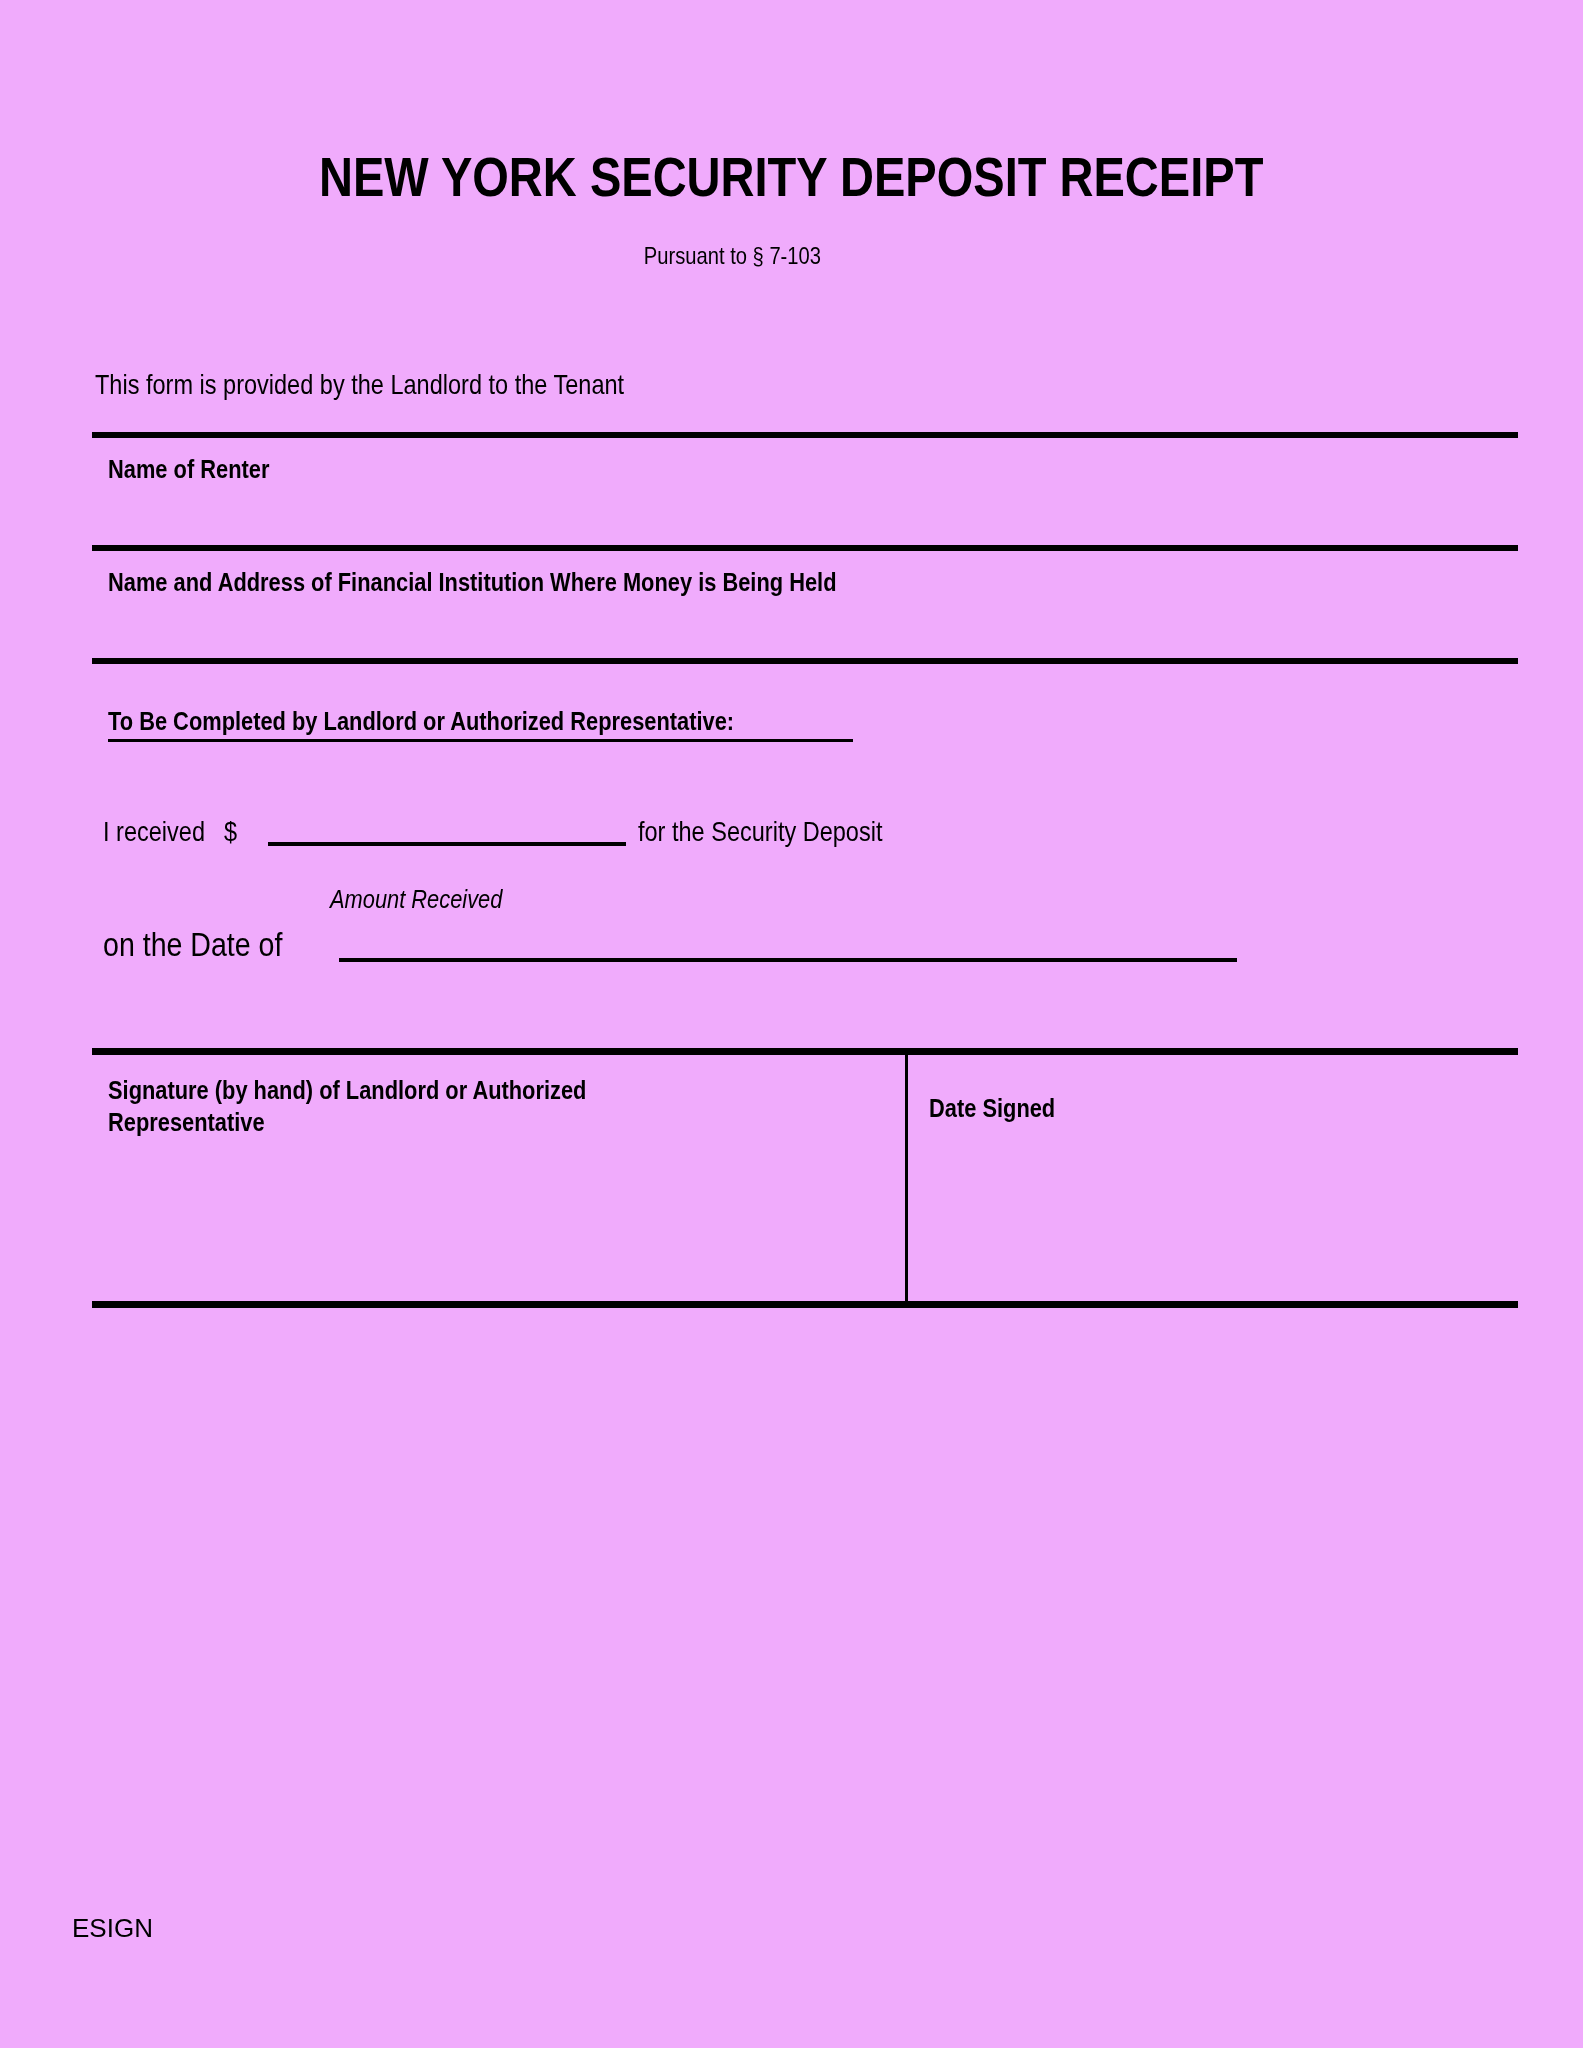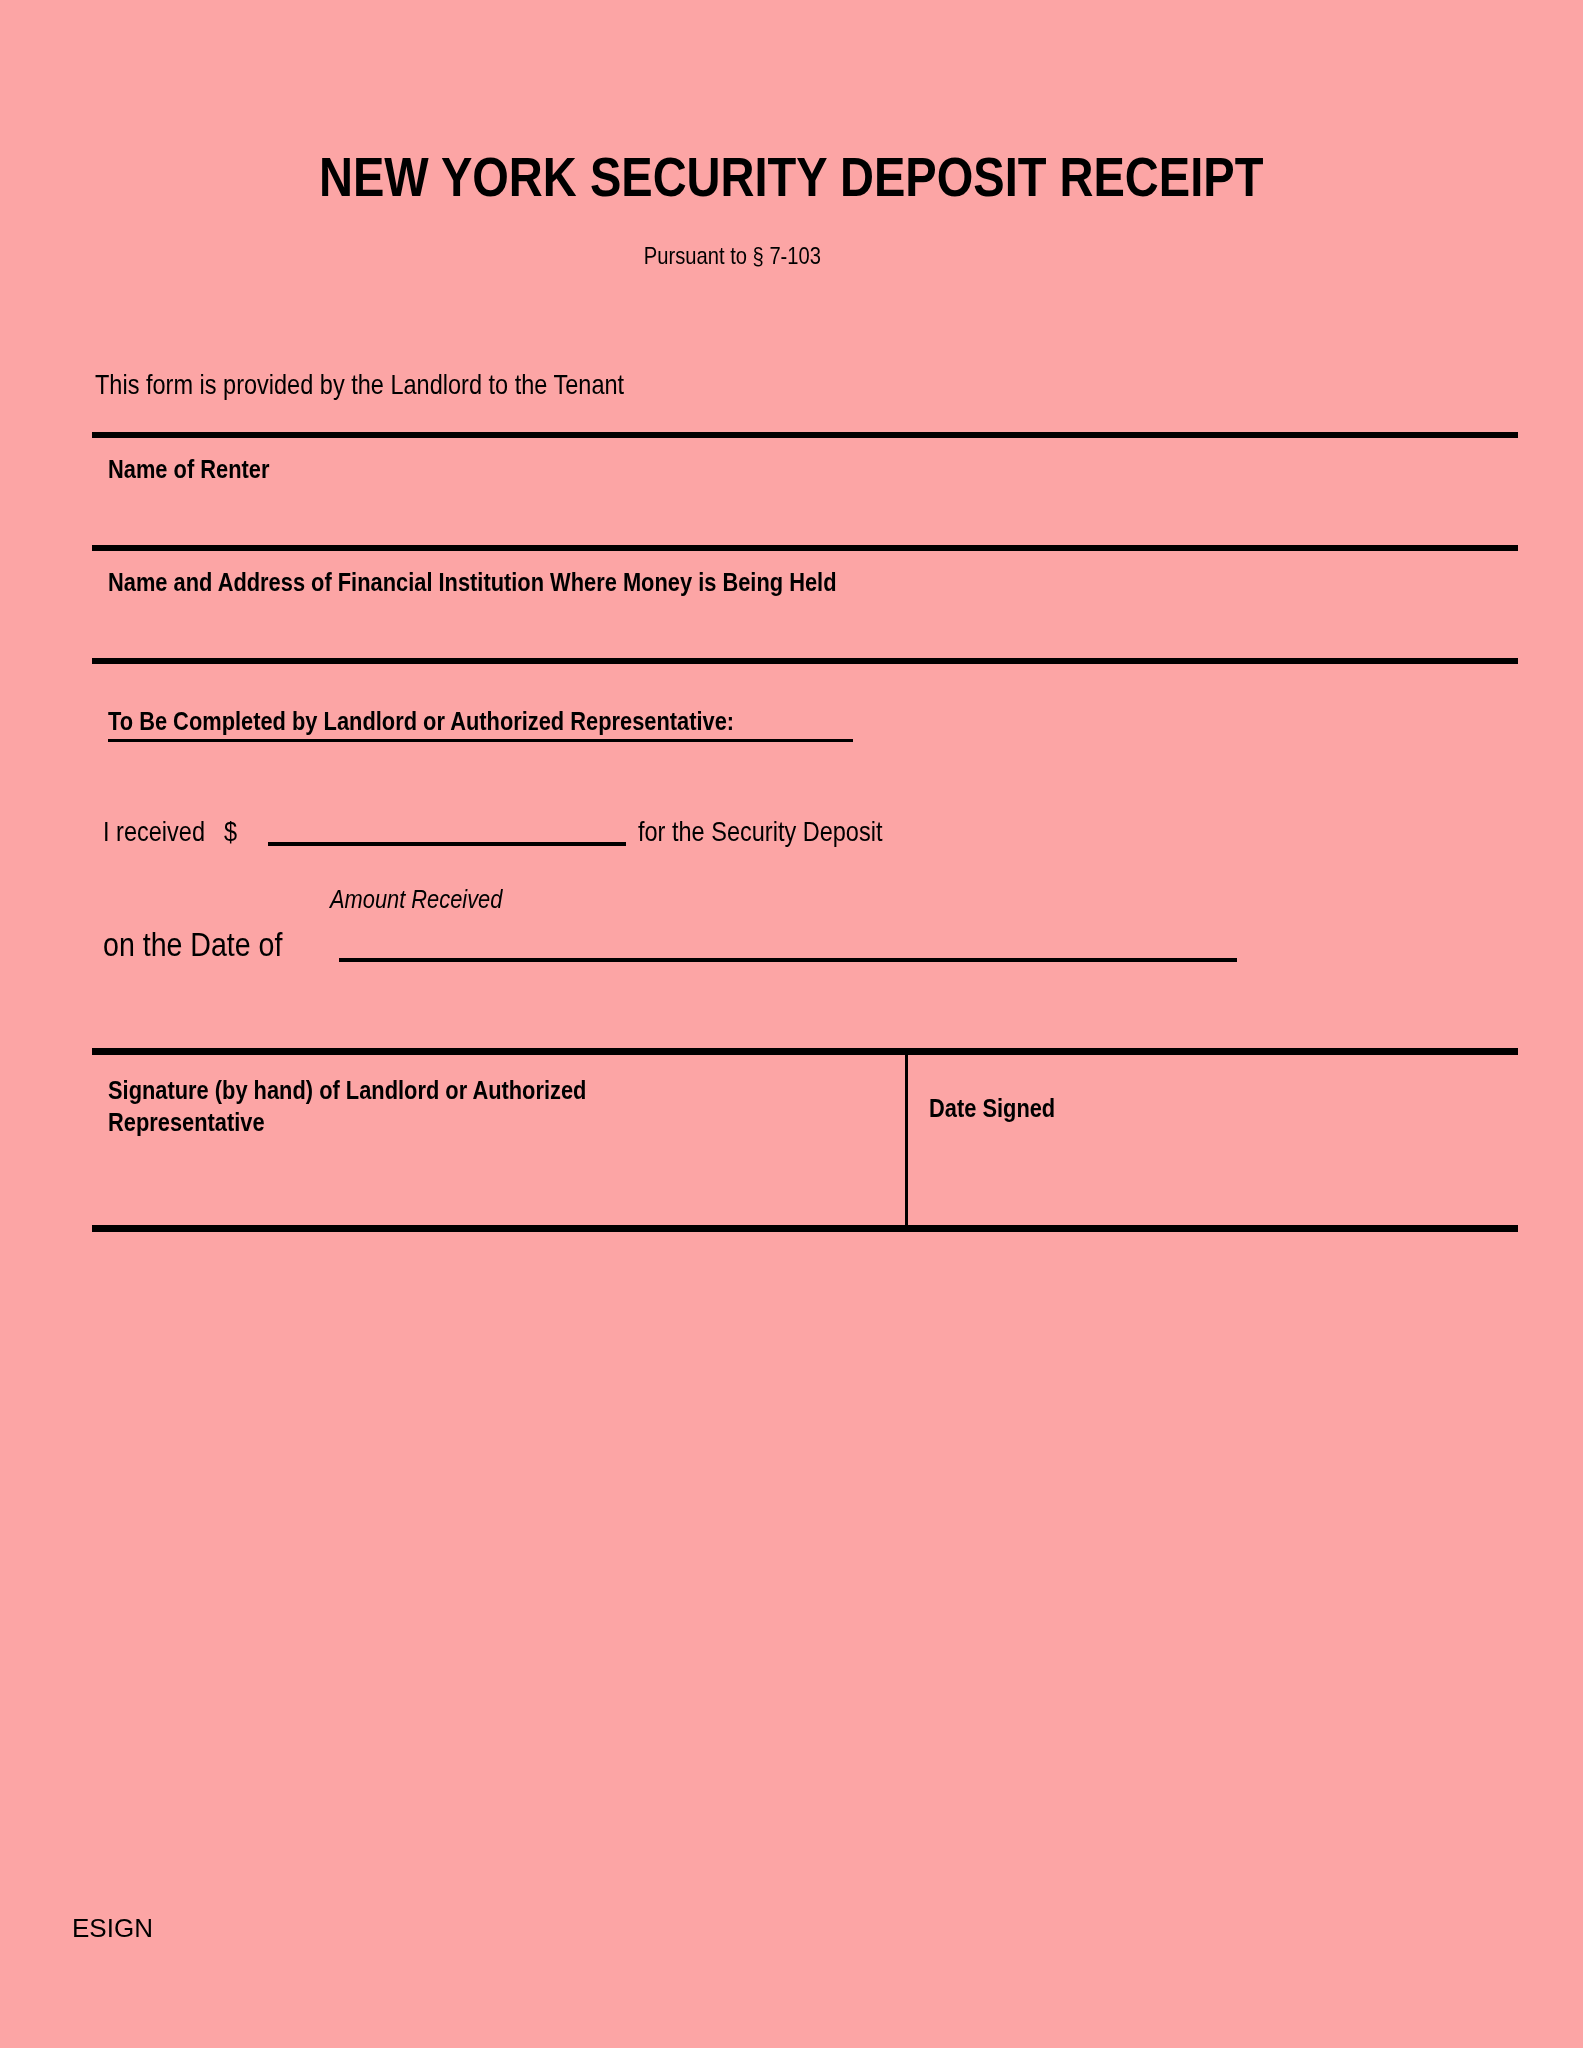--- a/index.html
+++ b/index.html
@@ -9,21 +9,21 @@
     background: #ffffff;
   }
   body {
     font-family: "Liberation Sans", "DejaVu Sans", sans-serif;
     color: #000000;
   }
   .page {
     position: relative;
     width: 1583px;
     height: 2048px;
-    background: #fca5a5;
+    background: #f0abfc;
     overflow: hidden;
     box-sizing: border-box;
   }
 
   
   .cond {
     font-family: "Liberation Sans", "DejaVu Sans", sans-serif;
     transform: scaleX(0.84);
     transform-origin: left center;
     display: inline-block;
@@ -156,21 +156,21 @@
     margin-left: 22px;
     margin-bottom: 2px;
   }
 
   
   .sig-table {
     position: absolute;
     left: 92px;
     top: 1048px;
     width: 1426px;
-    height: 184px;
+    height: 260px;
     border-top: 7px solid #000000;
     border-bottom: 7px solid #000000;
     box-sizing: border-box;
   }
   .sig-cell-left {
     position: absolute;
     left: 0;
     top: 0;
     width: 816px;
     height: 100%;

